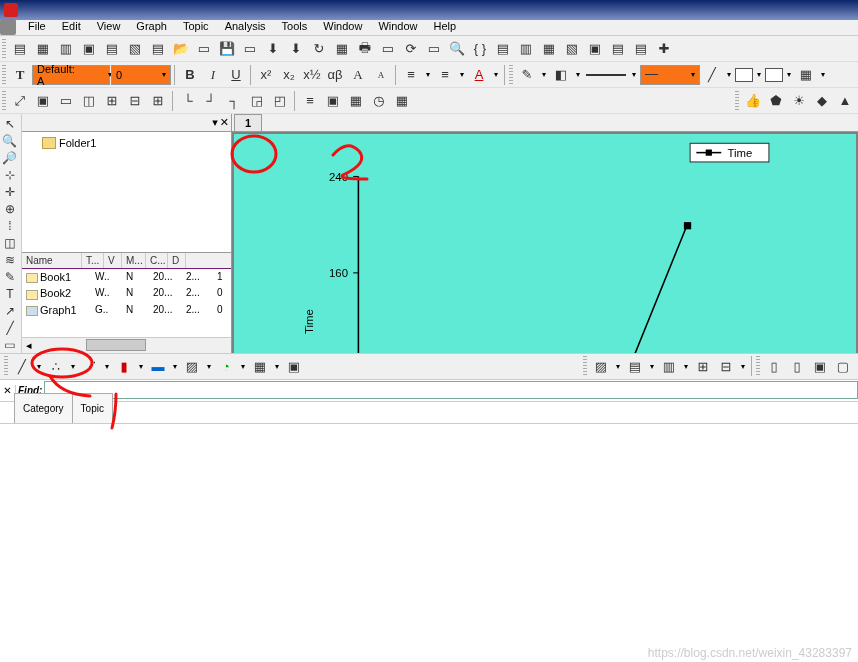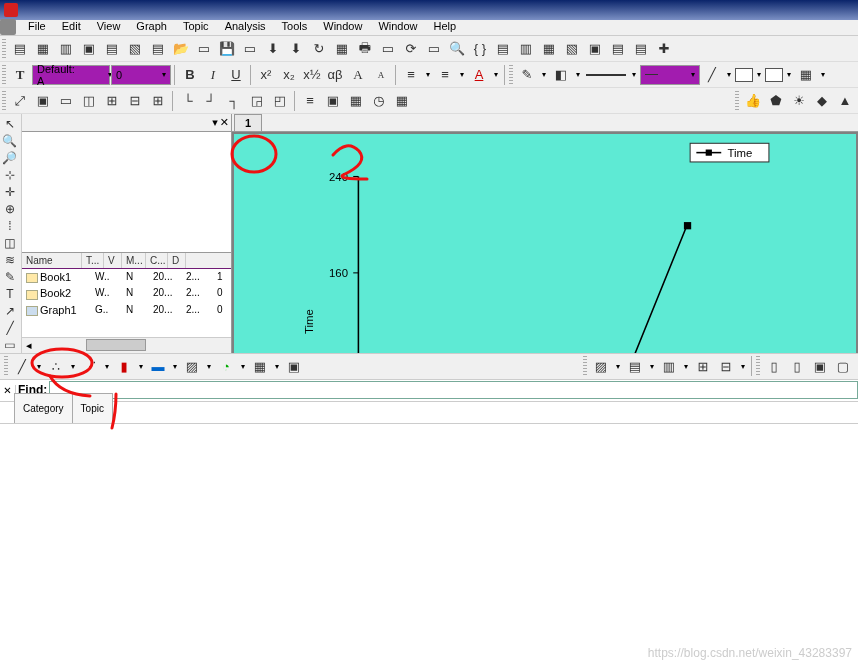--- a/index.html
+++ b/index.html
@@ -11,21 +11,21 @@
   
   .menubar { height: 16px; background: #f0f0f0; border-bottom: 1px solid #ccc; display: flex; align-items: flex-end; padding: 0 0; }
   .menubar .sysicon { width:16px;height:16px;background:#888;border-radius:2px;margin-right:4px; }
   .menubar .menu-item { padding: 3px 8px; cursor: default; }
   
   .toolbar-row { height: 26px; background: #f0f0f0; border-bottom: 1px solid #ddd; display: flex; align-items: center; padding: 1px 2px; gap:1px; }
   .tbutton { width: 22px; height: 22px; border: 1px solid transparent; display:flex;align-items:center;justify-content:center;font-size:13px;color:#333; cursor:default;}
   .tsep { width: 2px; height: 20px; border-left:1px solid #aaa; margin:0 2px;}
   .tgrip {width:4px; height:20px; background:repeating-linear-gradient(#aaa 0 1px, transparent 1px 3px); margin-right:2px;}
   
-  .font-combo { height:20px; border:1px solid #999; background:#a21caf; padding:0 4px; display:flex;align-items:center; min-width:60px;gap:33px;}
+  .font-combo { height:20px; border:1px solid #999; background:#f97316; padding:0 4px; display:flex;align-items:center; min-width:60px;gap:33px;}
   .font-combo .arr { margin-left:auto; font-size:8px;}
   
   .btn-bold{font-weight:bold;} .btn-italic{font-style:italic;font-family:serif;} .btn-under{text-decoration:underline;}
   .dropdown-arrow{width:10px;font-size:8px;display:flex;align-items:center;justify-content:center;}
   
   .workspace { flex: 1; display: flex; min-height: 0; }
   .left-tools { width: 22px; background: #f0f0f0; border-right: 1px solid #ccc; display:flex;flex-direction:column;padding-top:2px;gap:1px;}
   .left-tools .tbutton { width:20px;height:20px;font-size:12px;}
   
   .explorer { width: 210px; background: #fff; border-right:1px solid #999; display:flex;flex-direction:column;}
@@ -47,21 +47,21 @@
   .hscroll .thumb{width:60px;height:12px;background:#ccc;margin-left:50px;border:1px solid #999;}
   
   .graph-area{flex:1;background:#808080;display:flex;flex-direction:column;overflow:hidden;}
   .graph-tabs{height:18px;background:#f0f0f0;display:flex;border-bottom:1px solid #999;}
   .graph-tab{padding:2px 10px;background:#e8e8e8;border:1px solid #999;border-bottom:none;font-weight:bold;margin-left:2px;}
   .graph-canvas{flex:1;background:#5eead4;margin:2px;position:relative;}
   
   .bottom-toolbar{height:26px;background:#f0f0f0;border-top:1px solid #ccc;display:flex;align-items:center;padding:1px 4px;gap:1px;}
   .findbar{height:22px;border-top:1px solid #ccc;display:flex;align-items:center;background:#fff;}
   .findbar .fx{width:16px;text-align:center;border-right:1px solid #ccc;font-size:10px;}
-  .findbar .flabel{padding:0 2px;font-weight:bold;font-size:12px;}
+  .findbar .flabel{padding:0 2px;font-weight:bold;font-size:10px;font-style:italic;}
   .findbar input{flex:1;border:1px solid #7a9;height:18px;padding:0 3px;font-size:11px;}
   .cat-tabs{height:22px;background:#fff;border-top:1px solid #ccc;display:flex;align-items:flex-end;padding-left:14px;}
   .cat-tabs .ct{padding:9px 8px;border:1px solid #aaa;border-bottom:none;background:#f6f6f6;font-size:10px;margin-right:-1px;}
   .status-area{flex:1;background:#fff;border-top:1px solid #ccc;}
   .watermark{position:absolute;right:6px;bottom:2px;color:#ccc;font-size:12px;}
   
   
   .anno{position:absolute;pointer-events:none;}
   .anno svg{overflow:visible;}
   
@@ -221,20 +221,24 @@
     <div class="tbutton">╱</div>
     <div class="tbutton">▭</div>
   </div>
 
   <div class="explorer">
     <div class="explorer-top">
       <span>▾</span>
       <span>✕</span>
     </div>
     <div class="tree">
+      <div class="tree-item child">
+          <div class="ticon"></div>
+          <span>Folder1</span>
+        </div>
     </div>
     <div class="list">
       <div class="list-header">
         <div class="c-name">Name</div>
         <div class="c-t">T...</div>
         <div class="c-v">V</div>
         <div class="c-m">M...</div>
         <div class="c-c">C...</div>
         <div class="c-d">D</div>
       </div>

